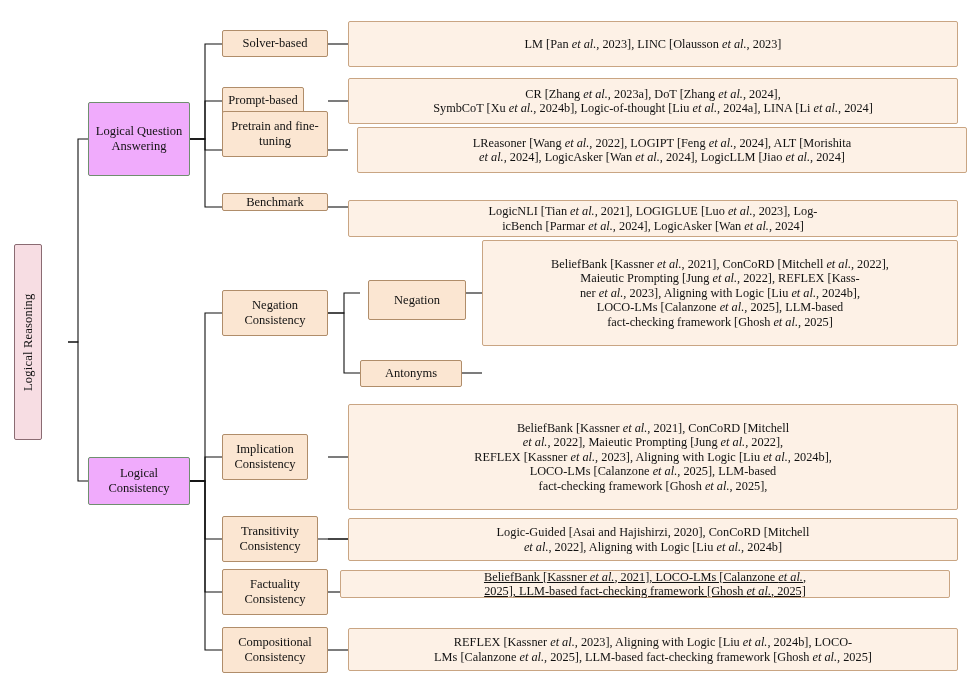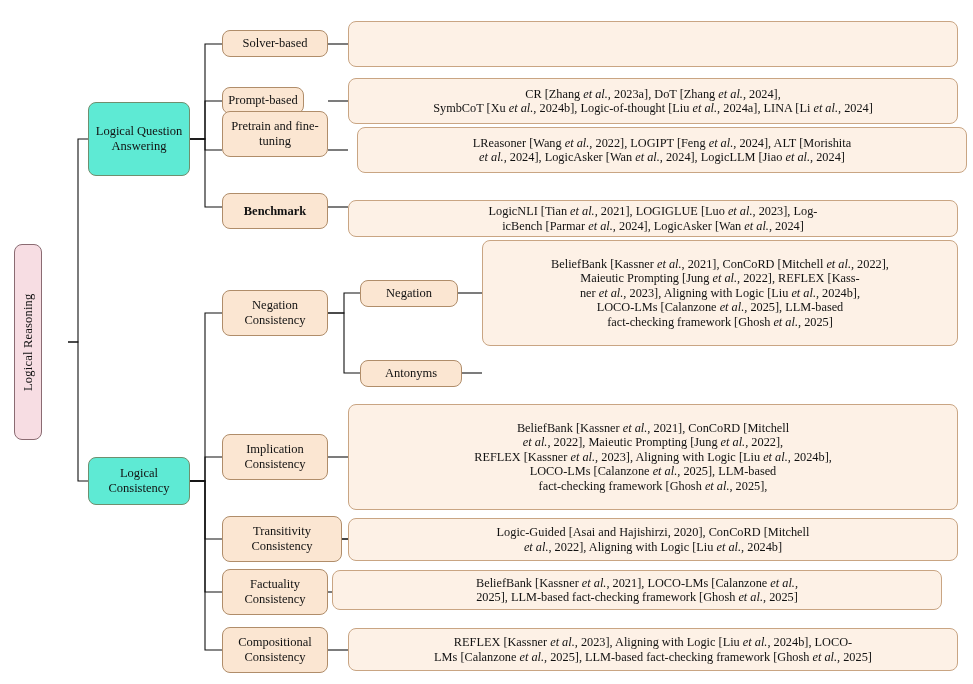--- a/index.html
+++ b/index.html
@@ -10,38 +10,38 @@
     color:#111;
     overflow:hidden;
   }
   #root{position:relative;width:973px;height:684px;}
   svg#wires{position:absolute;left:0;top:0;width:973px;height:684px;pointer-events:none;}
 
   .node{
     position:absolute;
     box-sizing:border-box;
     border:1px solid #111;
-    border-radius:8px;
+    border-radius:2px;
     display:flex;
     align-items:center;
     justify-content:center;
     text-align:center;
     line-height:1.18;
     padding:3px 5px;
   }
   .root-node{
     background:#f7dde3;
     border-color:#8a6b72;
     writing-mode:vertical-rl;
     transform:rotate(180deg);
     font-size:12.5px;
     letter-spacing:.2px;
   }
   .lvl1{
-    background:#5eead4;
+    background:#f0abfc;
     border-color:#6f8f6f;
     font-size:12.5px;
   }
   .lvl2{
     background:#fbe6d2;
     border-color:#b08d6a;
     font-size:12.5px;
   }
   .leaf{
     background:#fdf1e6;
@@ -93,33 +93,34 @@
   </svg>
 
   <div class="node root-node" style="left:14px;top:244px;width:28px;height:196px;">Logical Reasoning</div>
 
   <div class="node lvl1" style="left:88px;top:102px;width:102px;height:74px;">Logical Question Answering</div>
   <div class="node lvl1" style="left:88px;top:457px;width:102px;height:48px;">Logical Consistency</div>
 
   <div class="node lvl2" style="left:222px;top:30px;width:106px;height:27px;">Solver-based</div>
   <div class="node lvl2" style="left:222px;top:87px;width:82px;height:27px;">Prompt-based</div>
   <div class="node lvl2" style="left:222px;top:111px;width:106px;height:46px;">Pretrain and fine-tuning</div>
-  <div class="node lvl2" style="left:222px;top:193px;width:106px;height:36px;font-weight:bold;">Benchmark</div>
+  <div class="node lvl2" style="left:222px;top:193px;width:106px;height:18px;">Benchmark</div>
 
   <div class="node lvl2" style="left:222px;top:290px;width:106px;height:46px;">Negation Consistency</div>
-  <div class="node lvl2" style="left:222px;top:434px;width:106px;height:46px;">Implication Consistency</div>
-  <div class="node lvl2" style="left:222px;top:516px;width:120px;height:46px;">Transitivity Consistency</div>
+  <div class="node lvl2" style="left:222px;top:434px;width:86px;height:46px;">Implication Consistency</div>
+  <div class="node lvl2" style="left:222px;top:516px;width:96px;height:46px;">Transitivity Consistency</div>
   <div class="node lvl2" style="left:222px;top:569px;width:106px;height:46px;">Factuality Consistency</div>
   <div class="node lvl2" style="left:222px;top:627px;width:106px;height:46px;">Compositional Consistency</div>
 
-  <div class="node lvl2" style="left:360px;top:280px;width:98px;height:27px;">Negation</div>
+  <div class="node lvl2" style="left:368px;top:280px;width:98px;height:40px;">Negation</div>
   <div class="node lvl2" style="left:360px;top:360px;width:102px;height:27px;">Antonyms</div>
 
   <div class="node leaf" style="left:348px;top:21px;width:610px;height:46px;">
     <div>
+      <span class="ln">LM [Pan <i>et al.</i>, 2023], LINC [Olausson <i>et al.</i>, 2023]</span>
     </div>
   </div>
 
   <div class="node leaf" style="left:348px;top:78px;width:610px;height:46px;">
     <div>
       <span class="ln">CR [Zhang <i>et al.</i>, 2023a], DoT [Zhang <i>et al.</i>, 2024],</span>
       <span class="ln">SymbCoT [Xu <i>et al.</i>, 2024b], Logic-of-thought [Liu <i>et al.</i>, 2024a], LINA [Li <i>et al.</i>, 2024]</span>
     </div>
   </div>
 
@@ -158,21 +159,21 @@
     </div>
   </div>
 
   <div class="node leaf" style="left:348px;top:518px;width:610px;height:43px;">
     <div>
       <span class="ln">Logic-Guided [Asai and Hajishirzi, 2020], ConCoRD [Mitchell</span>
       <span class="ln"><i>et al.</i>, 2022], Aligning with Logic [Liu <i>et al.</i>, 2024b]</span>
     </div>
   </div>
 
-  <div class="node leaf" style="left:332px;top:570px;width:610px;height:40px;">
+  <div class="node leaf" style="left:340px;top:570px;width:610px;height:28px;text-decoration:underline;">
     <div>
       <span class="ln">BeliefBank [Kassner <i>et al.</i>, 2021], LOCO-LMs [Calanzone <i>et al.</i>,</span>
       <span class="ln">2025], LLM-based fact-checking framework [Ghosh <i>et al.</i>, 2025]</span>
     </div>
   </div>
 
   <div class="node leaf" style="left:348px;top:628px;width:610px;height:43px;">
     <div>
       <span class="ln">REFLEX [Kassner <i>et al.</i>, 2023], Aligning with Logic [Liu <i>et al.</i>, 2024b], LOCO-</span>
       <span class="ln">LMs [Calanzone <i>et al.</i>, 2025], LLM-based fact-checking framework [Ghosh <i>et al.</i>, 2025]</span>

